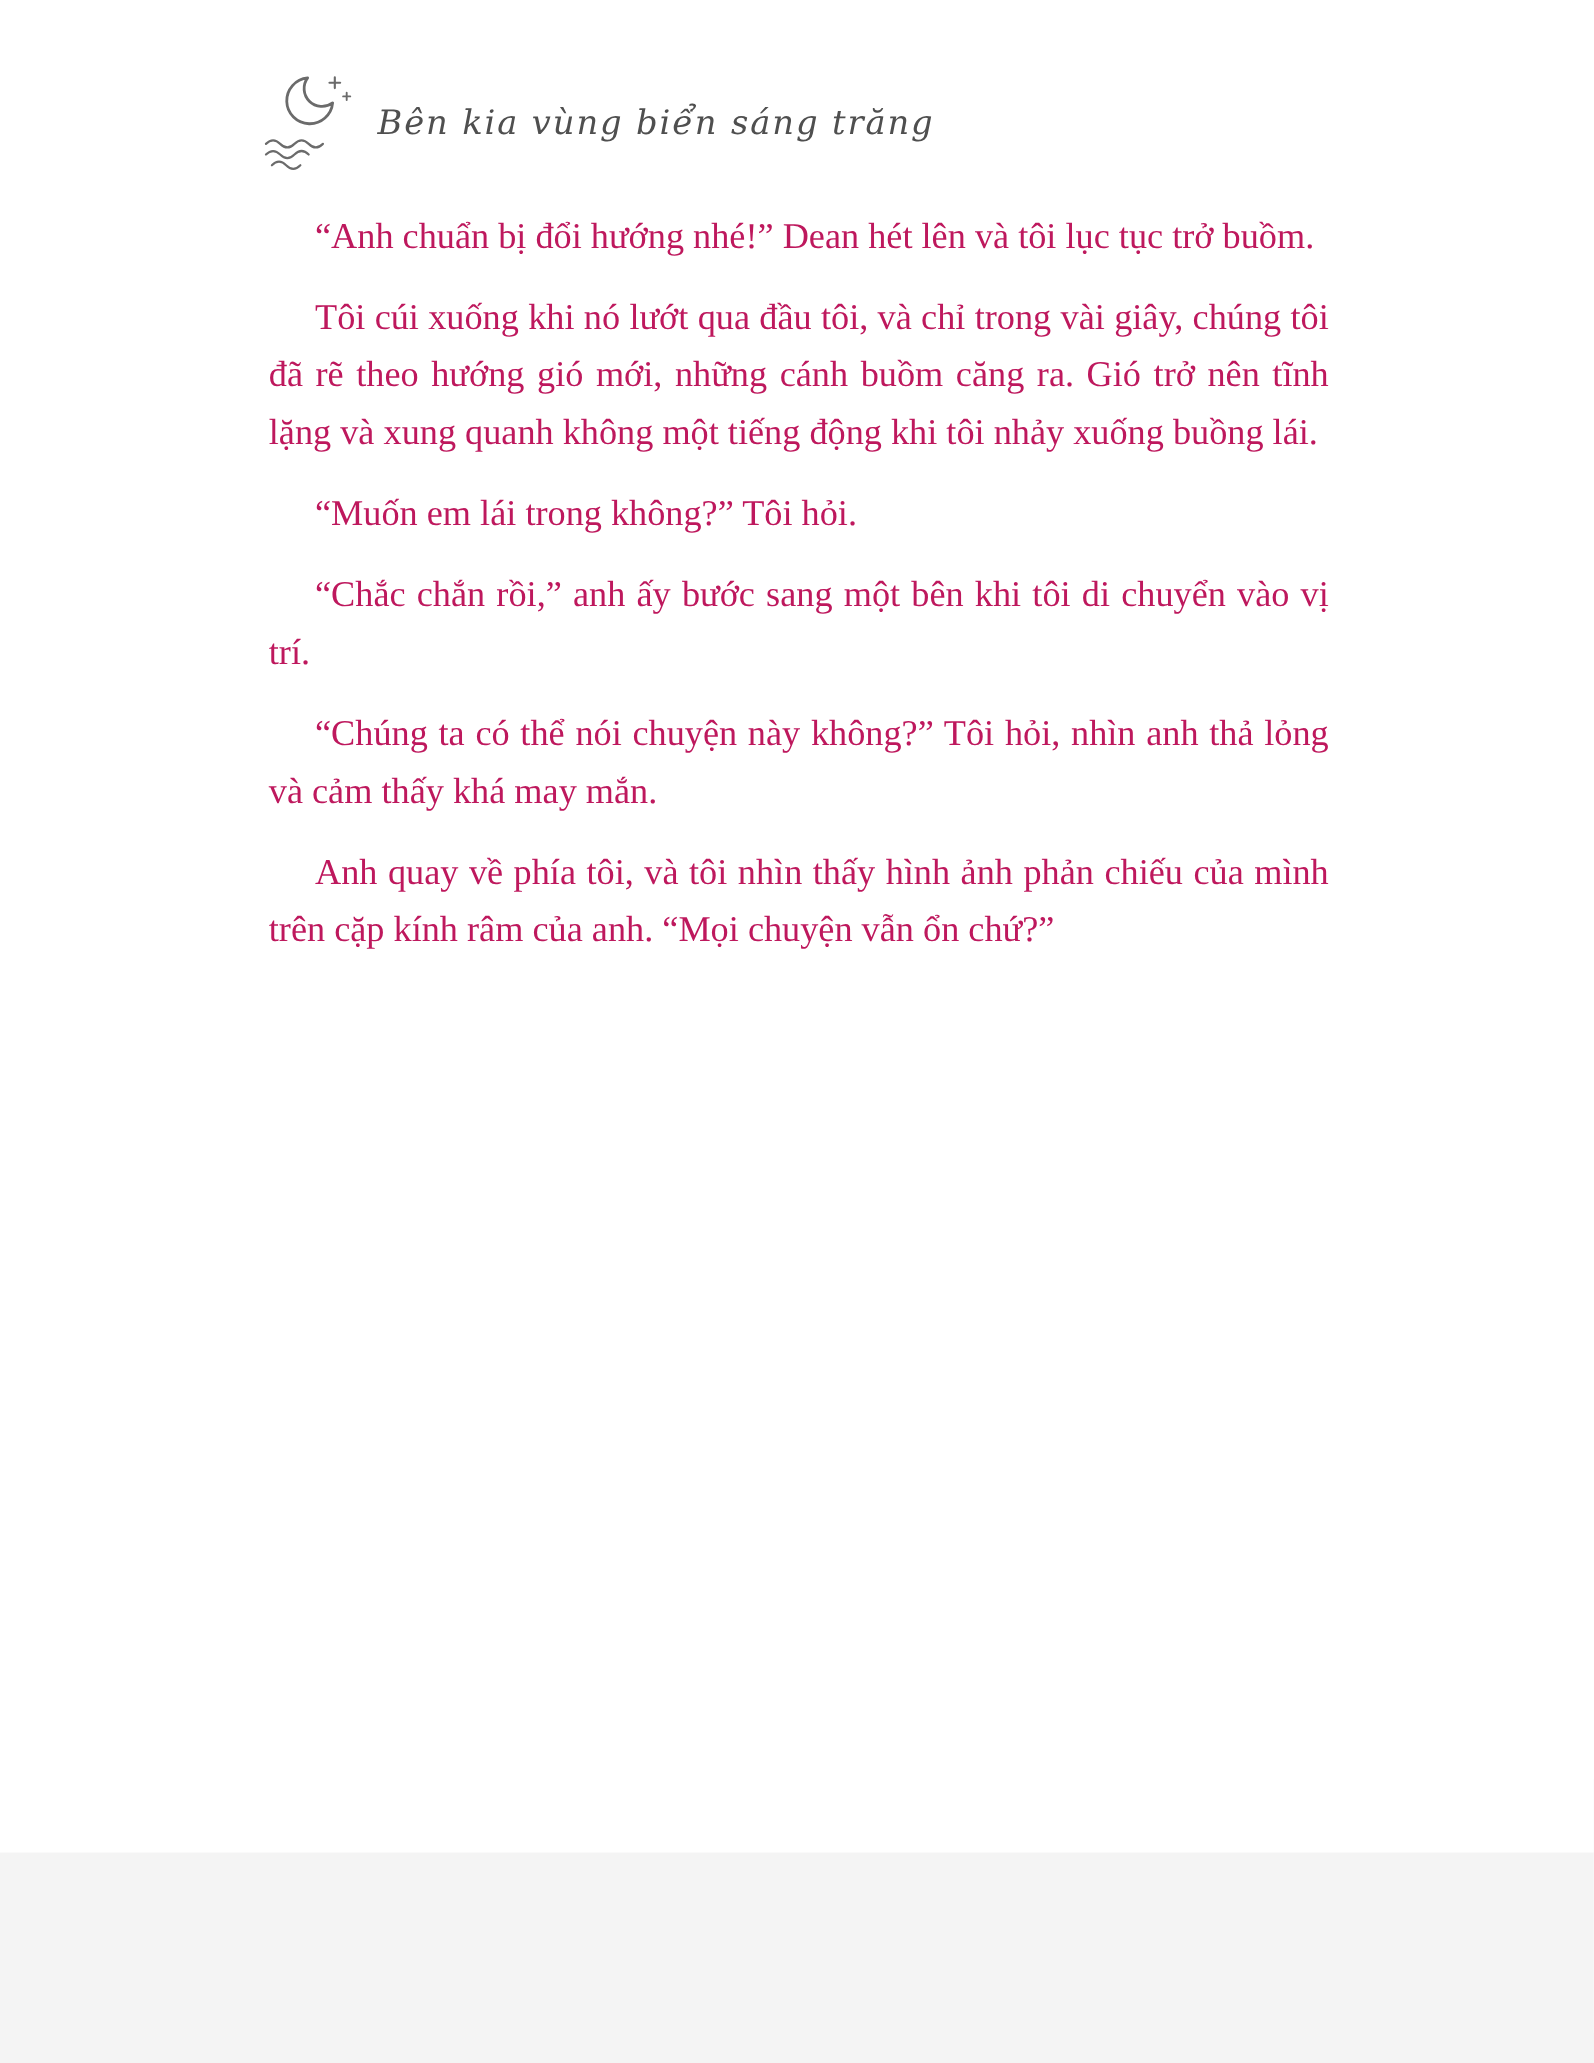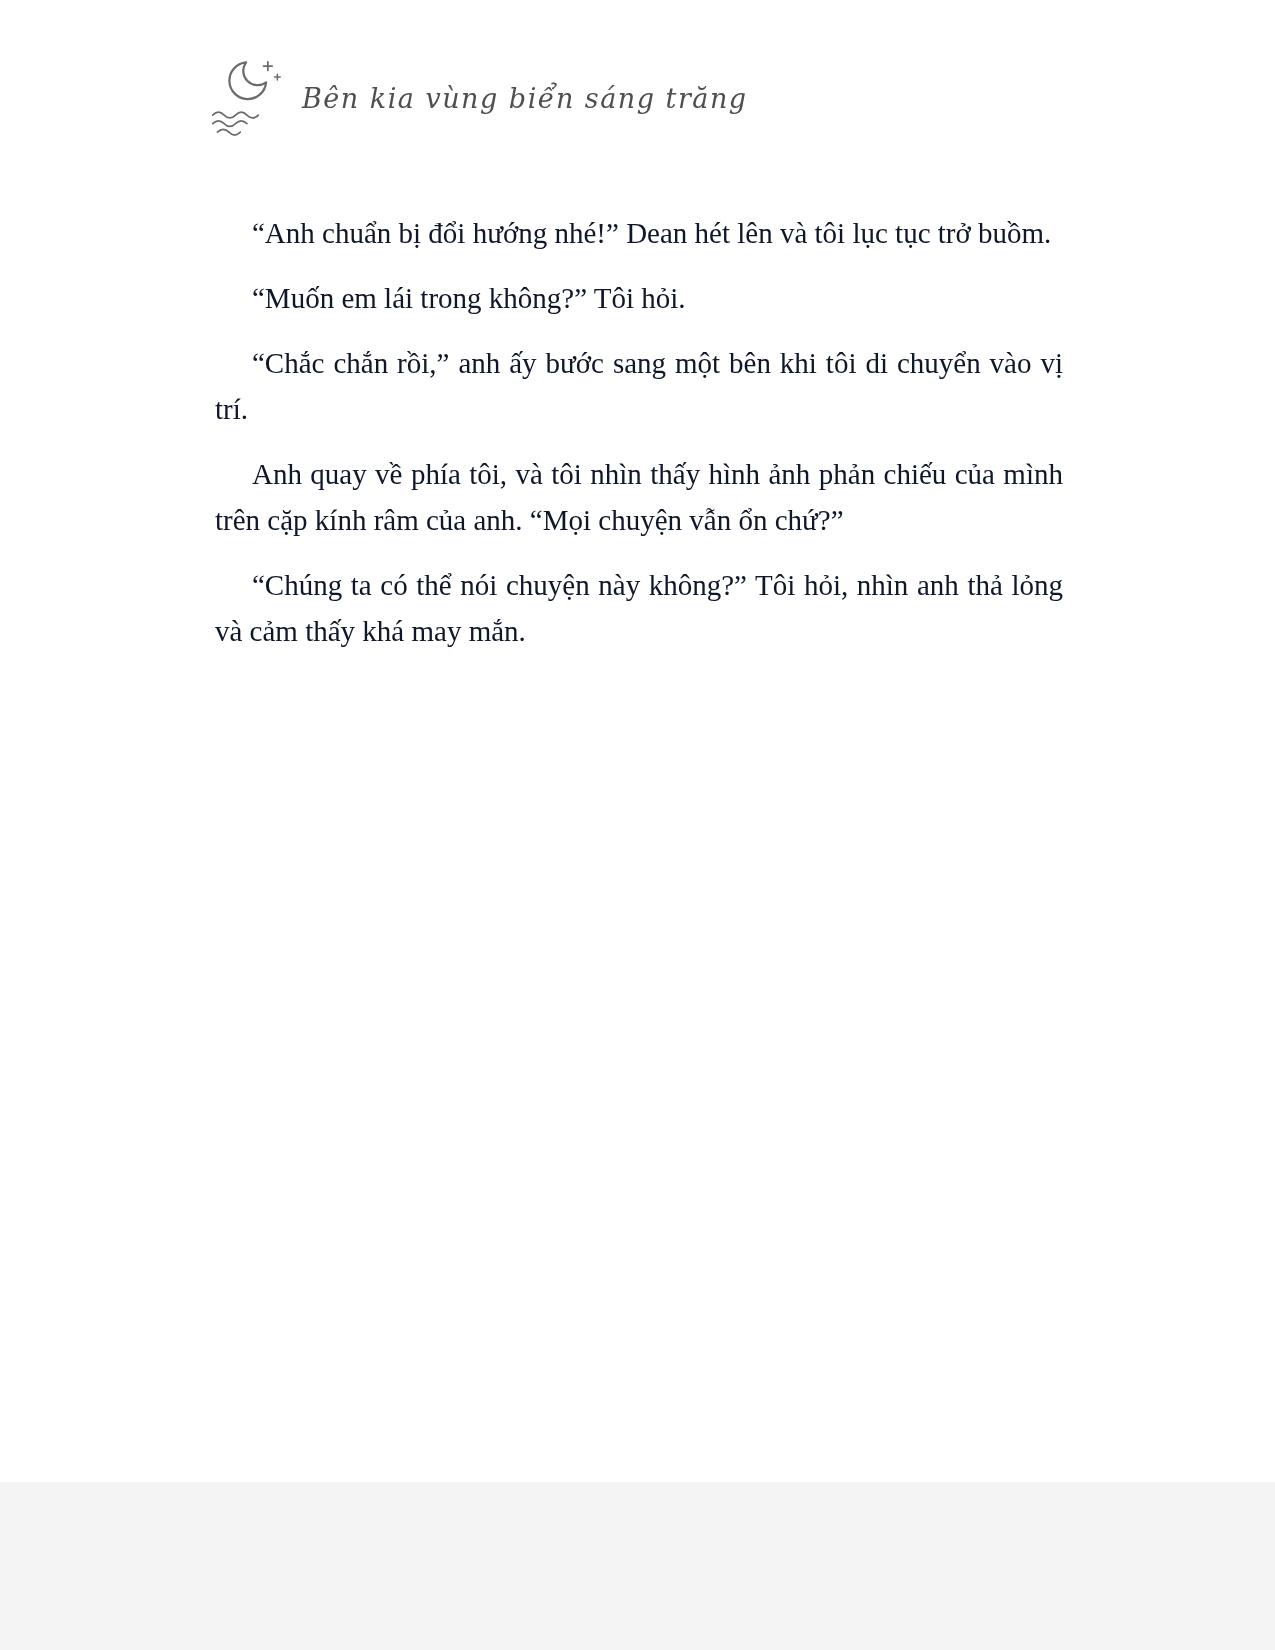--- a/index.html
+++ b/index.html
@@ -34,23 +34,22 @@
     color: #4f4f4f;
     white-space: nowrap;
   }
   .body-text {
     position: absolute;
     left: 215px;
     top: 166px;
     width: 848px;
     font-size: 29px;
     line-height: 46px;
-    color: #0f172a;
+    color: #be185d;
     text-align: justify;
-    margin-top: 44px;
   }
   .para {
     margin: 0 0 19px 0;
     text-indent: 37px;
   }
   .para em {
     font-style: italic;
   }
   .page-footer {
     position: absolute;
@@ -83,23 +82,24 @@
         <path d="M5 60 q 6 -6 12 0 t 12 0 t 12 0 t 12 0" stroke-width="1.8"></path>
         <path d="M5 69 q 6 -6 12 0 t 12 0 t 12 0" stroke-width="1.8"></path>
         <path d="M10 78 q 6 -6 12 0 t 12 0" stroke-width="1.8"></path>
       </svg>
     </span>
     <span class="book-title">Bên kia vùng biển sáng trăng</span>
   </header>
 
   <main class="body-text" id="paragraphs">
       <p class="para"><span>“Anh chuẩn bị đổi hướng nhé!” Dean hét lên và tôi lục tục trở buồm.</span></p>
+      <p class="para"><span>Tôi cúi xuống khi nó lướt qua đầu tôi, và chỉ trong vài giây, chúng tôi đã rẽ theo hướng gió mới, những cánh buồm căng ra. Gió trở nên tĩnh lặng và xung quanh không một tiếng động khi tôi nhảy xuống buồng lái.</span></p>
       <p class="para"><span>“Muốn em lái trong không?” Tôi hỏi.</span></p>
       <p class="para"><span>“Chắc chắn rồi,” anh ấy bước sang một bên khi tôi di chuyển vào vị trí.</span></p>
+      <p class="para"><span>“Chúng ta có thể nói chuyện này không?” Tôi hỏi, nhìn anh thả lỏng và cảm thấy khá may mắn.</span></p>
       <p class="para"><span>Anh quay về phía tôi, và tôi nhìn thấy hình ảnh phản chiếu của mình trên cặp kính râm của anh. “Mọi chuyện vẫn ổn chứ?”</span></p>
-      <p class="para"><span>“Chúng ta có thể nói chuyện này không?” Tôi hỏi, nhìn anh thả lỏng và cảm thấy khá may mắn.</span></p>
     </main>
 
   <footer class="page-footer">
     <span class="page-number">14</span>
   </footer>
 
 </div>
 
 </body></html>

